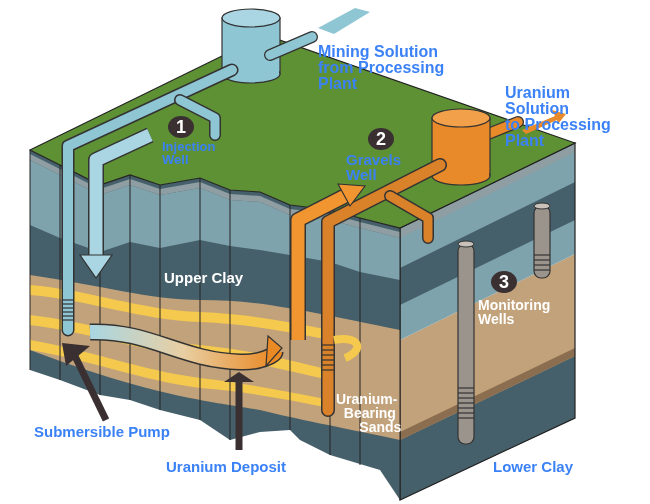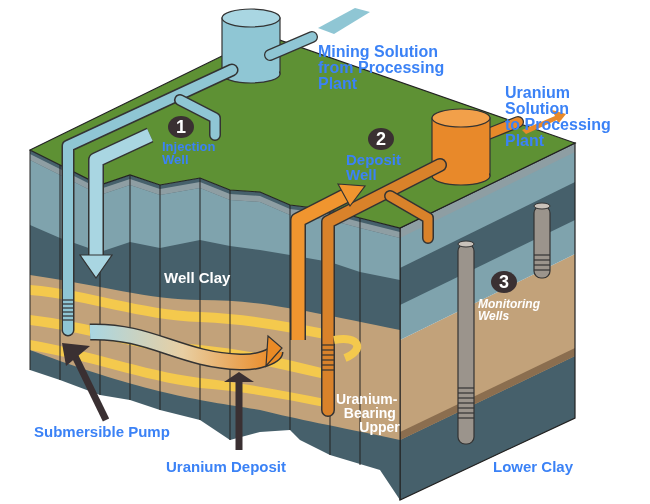--- a/index.html
+++ b/index.html
@@ -163,36 +163,36 @@
       <polygon points="224,382 254,382 239,372" fill="#3a3032"></polygon>
     </g>
   </svg>
 
   
   <div class="badge" style="left:168px;top:116px;">1</div>
   <div class="lbl dark" style="left:162px;top:140px;font-size:13px;">Injection
 Well</div>
 
   <div class="badge" style="left:368px;top:128px;">2</div>
-  <div class="lbl dark" style="left:346px;top:152px;font-size:15px;">Deposit
+  <div class="lbl dark" style="left:346px;top:152px;font-size:15px;">Gravels
 Well</div>
 
   <div class="badge" style="left:491px;top:271px;">3</div>
-  <div class="lbl light" style="left:478px;top:298px;font-size:12px;font-style:italic;">Monitoring
+  <div class="lbl light" style="left:478px;top:298px;font-size:14px;">Monitoring
 Wells</div>
 
   <div class="lbl dark" style="left:318px;top:44px;font-size:16px;">Mining Solution
 from Processing
 Plant</div>
   <div class="lbl dark" style="left:505px;top:44px;font-size:16px;margin-top:41px;">Uranium
 Solution
 to Processing
 Plant</div>
 
-  <div class="lbl light" style="left:164px;top:270px;font-size:15px;">Well Clay</div>
+  <div class="lbl light" style="left:164px;top:270px;font-size:15px;">Upper Clay</div>
   <div class="lbl light" style="left:336px;top:392px;font-size:14px;">Uranium-
   Bearing
-      Upper</div>
+      Sands</div>
 
   <div class="lbl dark" style="left:166px;top:459px;font-size:15px;">Uranium Deposit</div>
   <div class="lbl dark" style="left:34px;top:424px;font-size:15px;">Submersible Pump</div>
   <div class="lbl dark" style="left:493px;top:459px;font-size:15px;">Lower Clay</div>
 </div>
 
 </body></html>

